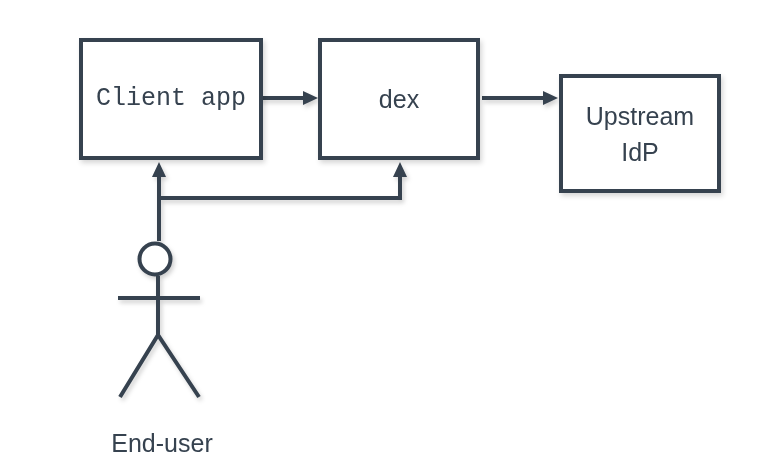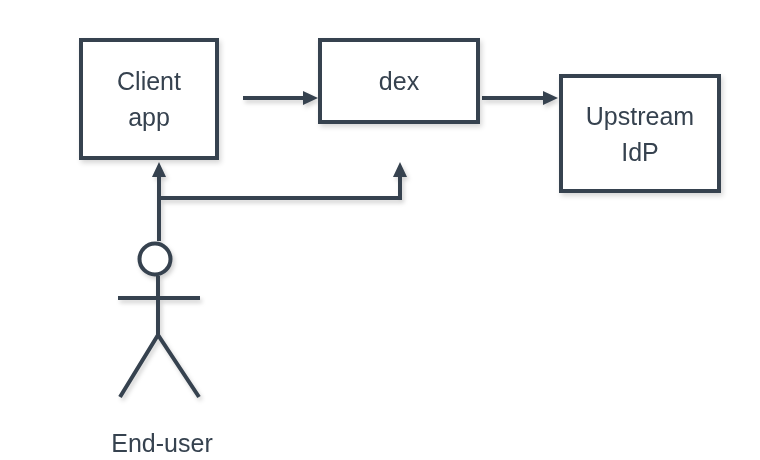--- a/index.html
+++ b/index.html
@@ -39,22 +39,22 @@
     box-shadow: 2px 3px 5px rgba(0,0,0,0.16);
     display: flex;
     align-items: center;
     justify-content: center;
     text-align: center;
     font-size: 25px;
     line-height: 36px;
     color: var(--text);
     padding: 0 10px;
   }
-  .node-client-app { left: 79px;  top: 38px; width: 140px; height: 122px; }
-  .node-dex        { left: 318px; top: 38px; width: 162px; height: 86px; }
+  .node-client-app { left: 79px;  top: 38px; width: 184px; height: 122px; font-family: Liberation Mono, monospace; }
+  .node-dex        { left: 318px; top: 38px; width: 162px; height: 122px; }
   .node-upstream   { left: 559px; top: 46px; width: 162px; height: 119px; margin-top: 28px; }
   .actor-label {
     position: absolute;
     left: 92px; top: 396px; width: 140px;
     text-align: center;
     font-size: 25px;
     line-height: 30px;
     color: var(--text);
     margin-top: 32px;
   }

